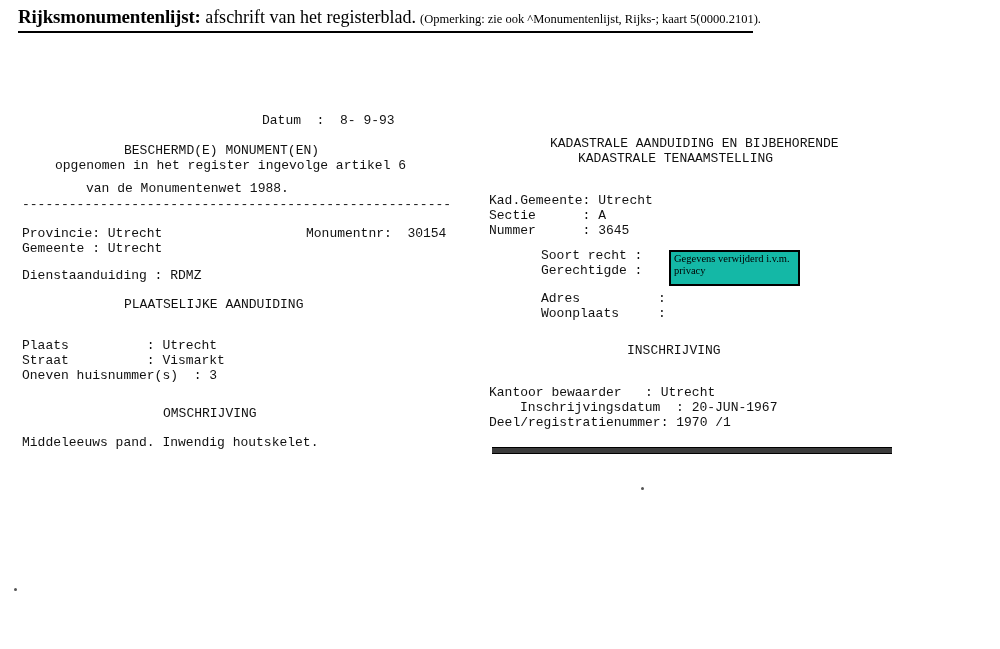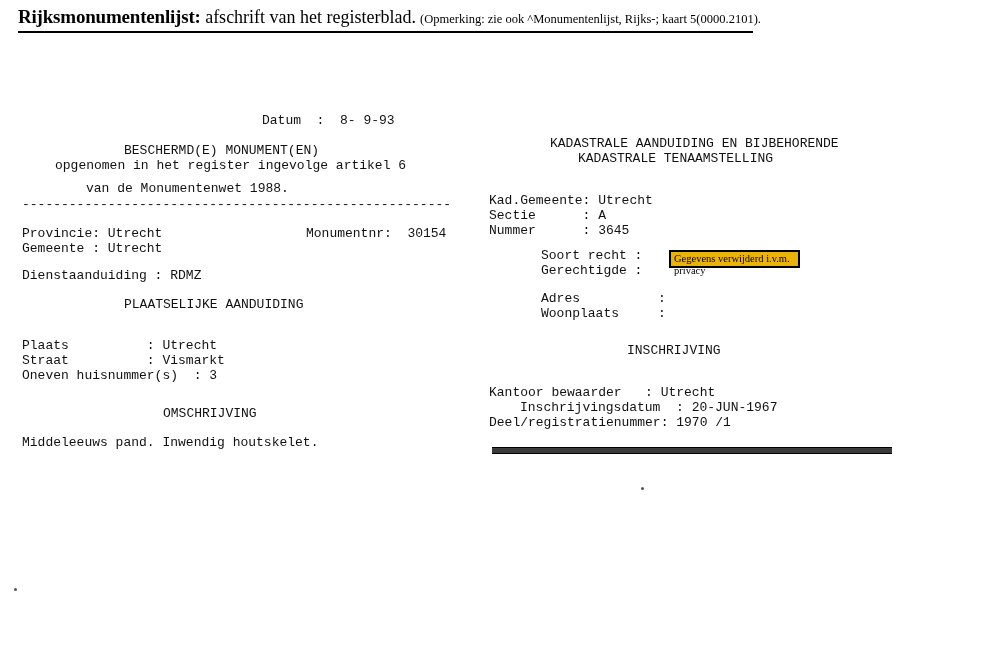--- a/index.html
+++ b/index.html
@@ -101,23 +101,23 @@
     white-space: pre;
     color: #111;
   }
 
   
   .privacy-box {
     position: absolute;
     left: 669px;
     top: 250px;
     width: 131px;
-    height: 18px;
+    height: 36px;
     border: 2px solid #000;
-    background: #eab308;
+    background: #14b8a6;
     font-family: "Liberation Serif", serif;
     font-size: 10.5px;
     line-height: 12px;
     padding: 1px 3px;
     box-sizing: border-box;
     color: #000;
   }
 
   
   .thick-rule {

